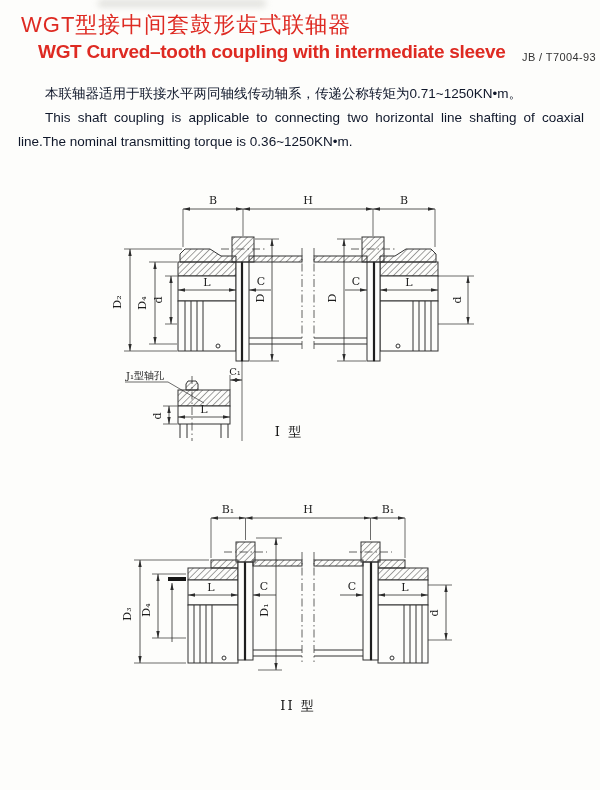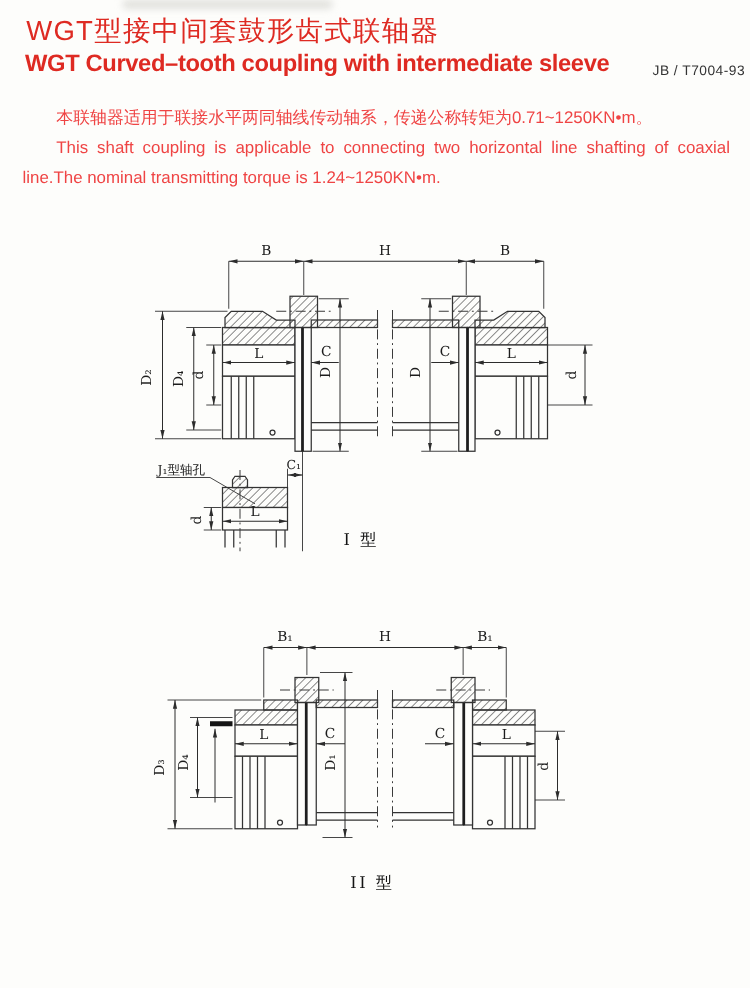--- a/index.html
+++ b/index.html
@@ -14,31 +14,31 @@
   .smudge{
     position:absolute;left:98px;top:0;width:168px;height:7px;
     background:#e0e0dc;filter:blur(3px);border-radius:4px;
   }
   .title-zh{
     position:absolute;left:21px;top:10px;margin:0;
     font-size:22px;font-weight:400;letter-spacing:1px;
     color:#de2a22;white-space:nowrap;
   }
   .title-en{
-    position:absolute;left:20px;top:41px;margin:0;
+    position:absolute;left:38px;top:41px;margin:0;
     font-size:19px;font-weight:700;letter-spacing:-0.3px;
     color:#de2a22;white-space:nowrap;
   }
   .std-code{
     position:absolute;left:522px;top:51px;
     font-size:11px;color:#333;letter-spacing:0.4px;white-space:nowrap;
   }
   .para{
     position:absolute;left:18px;width:566px;margin:0;
-    font-size:13.5px;line-height:24px;color:#ef4444;
+    font-size:13.5px;line-height:24px;color:#0f172a;
     text-indent:2em;
   }
   .para-zh{top:82px;}
   .para-en{top:106px;text-align:justify;}
   .fig{position:absolute;}
   #fig1{left:58px;top:184px;}
   #fig2{left:58px;top:480px;}
   svg{display:block;}
   .ol{stroke:#333;stroke-width:1;fill:#fdfdfb;}
   .hl1{stroke:#333;stroke-width:1;fill:url(#hatchA);}
@@ -61,21 +61,21 @@
 </head>
 <body>
 
 <div class="smudge"></div>
 
 <h1 class="title-zh">WGT型接中间套鼓形齿式联轴器</h1>
 <h2 class="title-en">WGT Curved–tooth coupling with intermediate sleeve</h2>
 <div class="std-code">JB / T7004-93</div>
 
 <p class="para para-zh">本联轴器适用于联接水平两同轴线传动轴系，传递公称转矩为0.71~1250KN•m。</p>
-<p class="para para-en">This shaft coupling is applicable to connecting two horizontal line shafting of coaxial line.The nominal transmitting torque is 1.24~1250KN•m.</p>
+<p class="para para-en">This shaft coupling is applicable to connecting two horizontal line shafting of coaxial line.The nominal transmitting torque is 0.36~1250KN•m.</p>
 
 <svg id="fig1" class="fig" width="500" height="270" viewBox="0 0 500 270">
   <defs>
     <pattern id="hatchA" width="4.5" height="4.5" patternUnits="userSpaceOnUse" patternTransform="rotate(45)">
       <line x1="0" y1="0" x2="0" y2="4.5" stroke="#454545" stroke-width="1"></line>
     </pattern>
     <marker id="arwA" viewBox="0 0 7 5" markerWidth="7" markerHeight="5" refX="7" refY="2.5" orient="auto-start-reverse" markerUnits="userSpaceOnUse">
       <path d="M0,0.8 L7,2.5 L0,4.2 Z" fill="#2c2c2c"></path>
     </marker>
   </defs>

